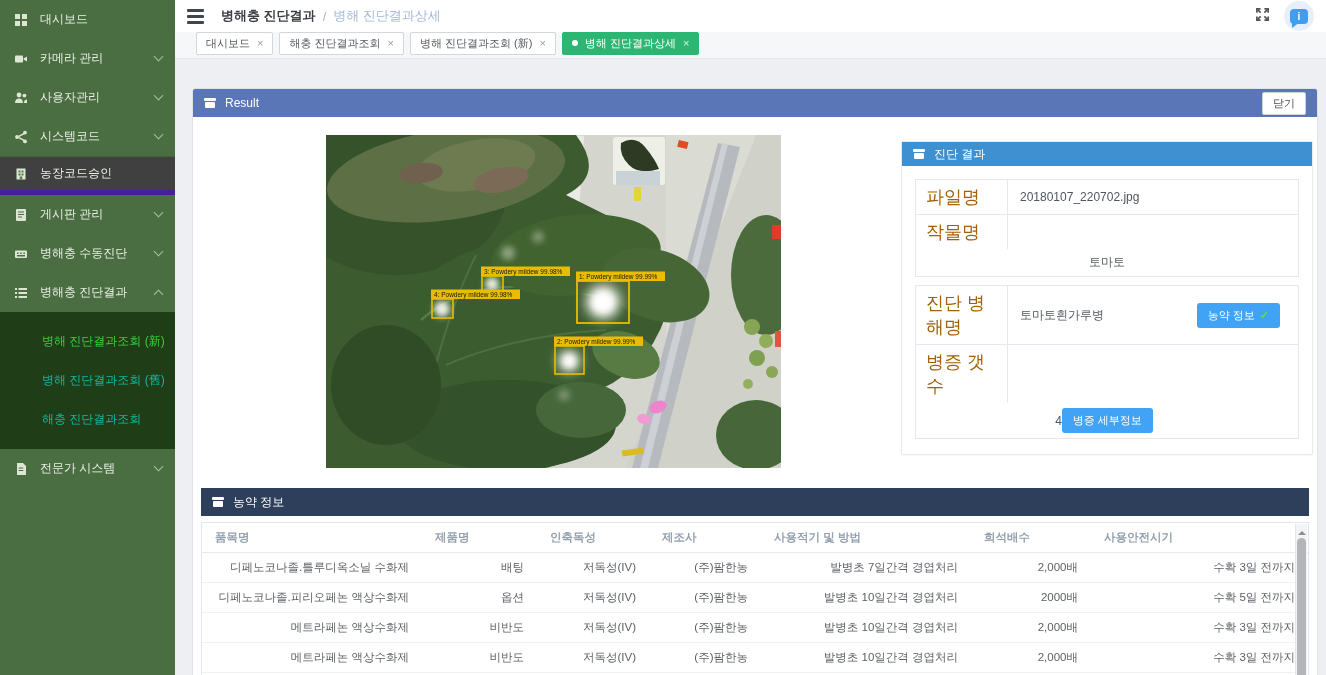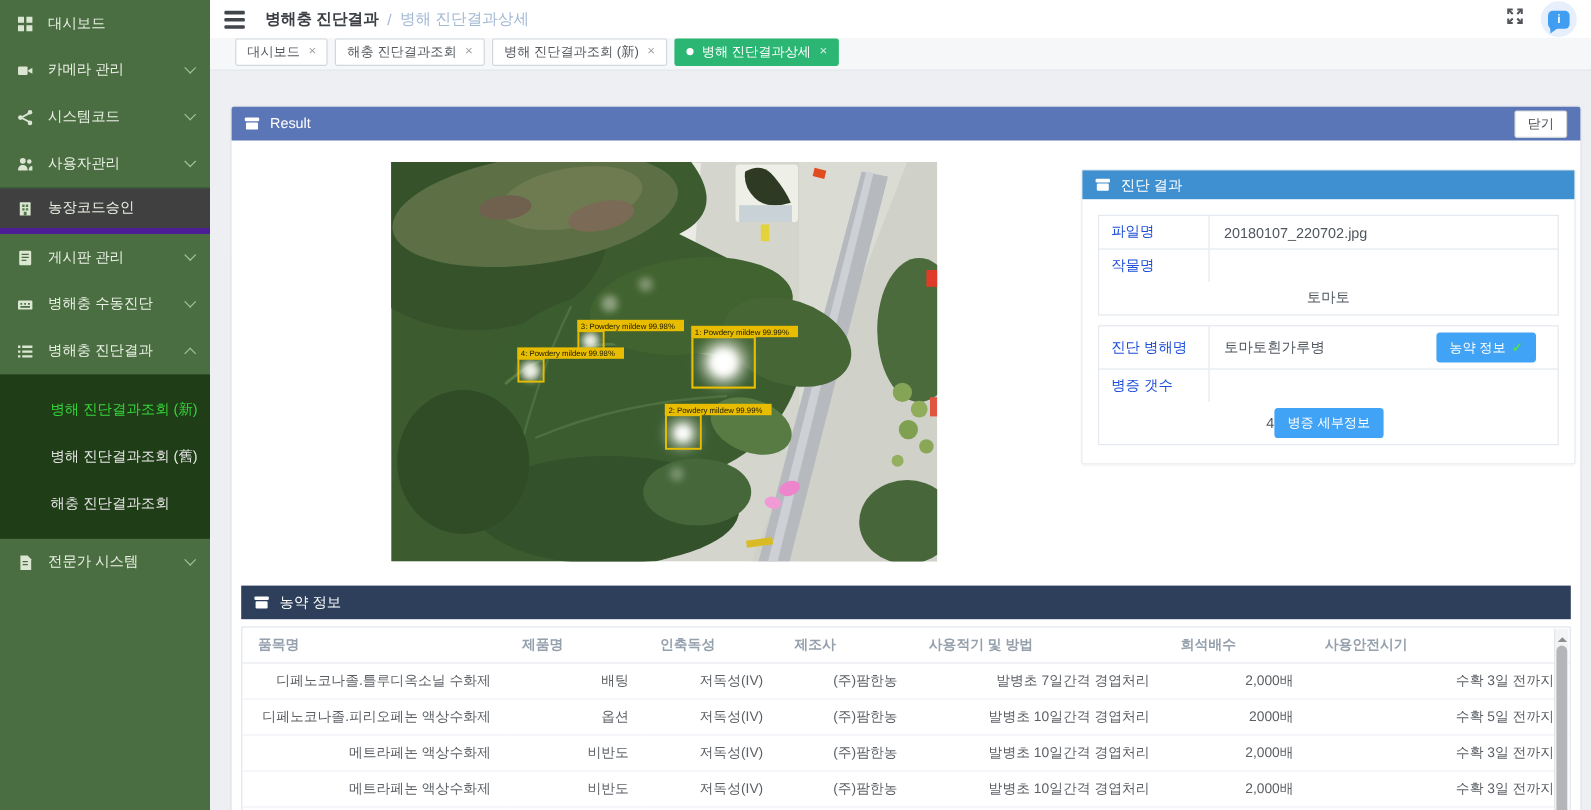--- a/index.html
+++ b/index.html
@@ -8,21 +8,21 @@
 
   
   .sidebar { width:175px; flex-shrink:0; background:#4a6e41; color:#e9f0e4; }
   .nav-item { height:39px; display:flex; align-items:center; padding:0 13px; font-size:12px; cursor:pointer; }
   .nav-item.band { background:#404040; border-top:1px solid #40613a; border-bottom:5px solid #4c1d95; }
   .nav-icon { width:15px; height:15px; margin-right:12px; display:inline-flex; align-items:center; justify-content:center; flex-shrink:0; }
   .nav-icon svg { width:14px; height:14px; fill:#dbe6d3; stroke:none; }
   .chev { margin-left:auto; width:7px; height:7px; border-right:1px solid #a9c19d; border-bottom:1px solid #a9c19d; transform:rotate(45deg); margin-top:-4px; }
   .chev.up { transform:rotate(-135deg); margin-top:4px; }
   .submenu { background:#1f3d16; padding:10px 0; }
-  .submenu-item { height:39px; line-height:39px; padding-left:42px; font-size:12px; color:#e5e5e5; cursor:pointer; }
+  .submenu-item { height:39px; line-height:39px; padding-left:42px; font-size:12px; color:#14b8a6; cursor:pointer; }
   .submenu-item.active { color:#35d43a; }
 
   
   .main { flex:1; min-width:0; display:flex; flex-direction:column; }
   .topbar { height:32px; background:#fff; display:flex; align-items:center; padding:0 12px; flex-shrink:0; }
   .hamburger { width:17px; display:flex; flex-direction:column; gap:3px; cursor:pointer; }
   .hamburger span { height:3px; background:#41464b; border-radius:1px; }
   .breadcrumb { margin-left:17px; font-size:13px; display:flex; align-items:center; gap:7px; }
   .bc-parent { color:#3c4045; font-weight:bold; }
   .bc-sep, .bc-current { color:#a3b8d4; }
@@ -57,21 +57,21 @@
   .photo { width:455px; height:333px; display:block; }
 
   
   .diag-card { width:412px; flex-shrink:0; margin-top:6px; align-self:flex-start; border:1px solid #e7ebef; border-radius:2px; box-shadow:0 1px 2px rgba(0,0,0,.04); }
   .diag-body { padding:13px 13px 15px; }
   .kv-group { border:1px solid #e4e9ef; }
   .kv-group + .kv-group { margin-top:8px; }
   .kv { display:flex; align-items:center; border-bottom:1px solid #e4e9ef; min-height:26px; }
   .kv:last-child { border-bottom:none;flex-direction:column; }
   .kv.tall { min-height:34px; }
-  .kv-label { width:92px; flex-shrink:0; padding:5px 10px; font-size:12px; color:#1d4ed8; align-self:stretch; border-right:1px solid #e4e9ef; display:flex; align-items:center; }
+  .kv-label { width:92px; flex-shrink:0; padding:5px 10px; font-size:18px; color:#a16207; align-self:stretch; border-right:1px solid #e4e9ef; display:flex; align-items:center; }
   .kv-val { flex:1; padding:5px 12px; font-size:12px; color:#4f565e; display:flex; align-items:center; }
   .btn-blue { margin-left:auto; margin-right:6px; background:#41a3f5; border:none; border-radius:3px; color:#fff; font-size:11px; padding:5px 11px; cursor:pointer; display:inline-flex; align-items:center; gap:5px; white-space:nowrap; }
   .btn-blue .check { color:#52e052; font-weight:bold; }
 
   
   .pest { margin:0 8px; }
   .pest-wrap { position:relative; border:1px solid #dfe5eb; margin-top:6px; background:#fff; }
   table.pest-table { width:100%; border-collapse:collapse; font-size:11.5px; table-layout:fixed; }
   .pest-table th { text-align:left; font-weight:bold; color:#95a0ad; padding:7px 13px; border-bottom:1px solid #e6eaef; white-space:nowrap; overflow:hidden; }
   .pest-table td { color:#5b5f64; padding:7px 13px; border-bottom:1px solid #eef1f5; white-space:nowrap; overflow:hidden;text-align:right; }
@@ -102,39 +102,39 @@
             <rect x="1" y="3.5" width="8" height="7" rx="1"></rect>
             <path d="M9.5 6.5L13 4.5v5l-3.5-2z"></path>
           </svg>
         </span>
       <span>카메라 관리</span>
       <span class="chev"></span>
     </div>
     <div class="nav-item">
       <span class="nav-icon">
           <svg viewBox="0 0 14 14">
+            <circle cx="5" cy="4" r="2.4"></circle>
+            <path d="M1 12c0-3 1.8-4.4 4-4.4S9 9 9 12z"></path>
+            <circle cx="10.4" cy="4.6" r="1.9"></circle>
+            <path d="M9.8 12c.1-2 1-3.6 3.2-3.6V12z"></path>
+          </svg>
+        </span>
+      <span>사용자관리</span>
+      <span class="chev"></span>
+    </div>
+    <div class="nav-item">
+      <span class="nav-icon">
+          <svg viewBox="0 0 14 14">
             <circle cx="11" cy="2.6" r="1.9"></circle>
             <circle cx="11" cy="11.4" r="1.9"></circle>
             <circle cx="3" cy="7" r="1.9"></circle>
             <path d="M3 6.4l8-4.2.8 1.4-8 4.2zM3 7.6l8 4.2.8-1.4-8-4.2z"></path>
           </svg>
         </span>
       <span>시스템코드</span>
-      <span class="chev"></span>
-    </div>
-    <div class="nav-item">
-      <span class="nav-icon">
-          <svg viewBox="0 0 14 14">
-            <circle cx="5" cy="4" r="2.4"></circle>
-            <path d="M1 12c0-3 1.8-4.4 4-4.4S9 9 9 12z"></path>
-            <circle cx="10.4" cy="4.6" r="1.9"></circle>
-            <path d="M9.8 12c.1-2 1-3.6 3.2-3.6V12z"></path>
-          </svg>
-        </span>
-      <span>사용자관리</span>
       <span class="chev"></span>
     </div>
     <div class="nav-item band">
       <span class="nav-icon">
           <svg viewBox="0 0 14 14">
             <path d="M2.5 1.5h9v11h-9z"></path>
             <path d="M4.5 3.5h2v2h-2zM7.5 3.5h2v2h-2zM4.5 6.5h2v2h-2zM7.5 6.5h2v2h-2zM5.8 9.5h2.4v3H5.8z" fill="#547a49"></path>
           </svg>
         </span>
       <span>농장코드승인</span>

